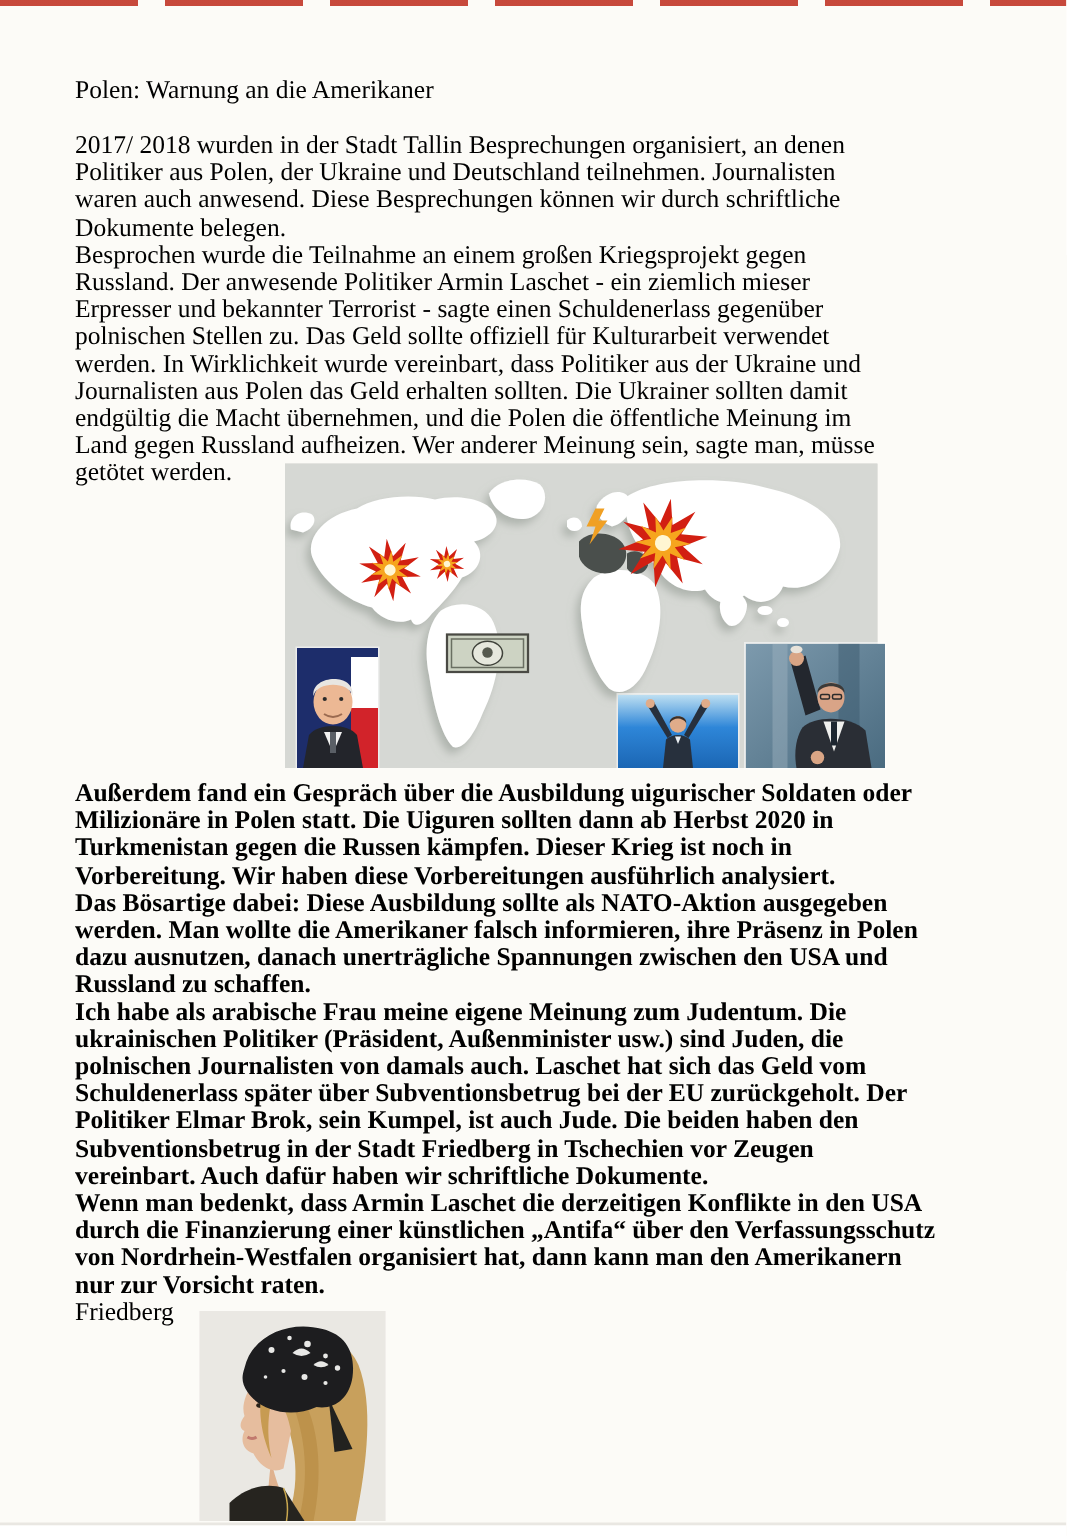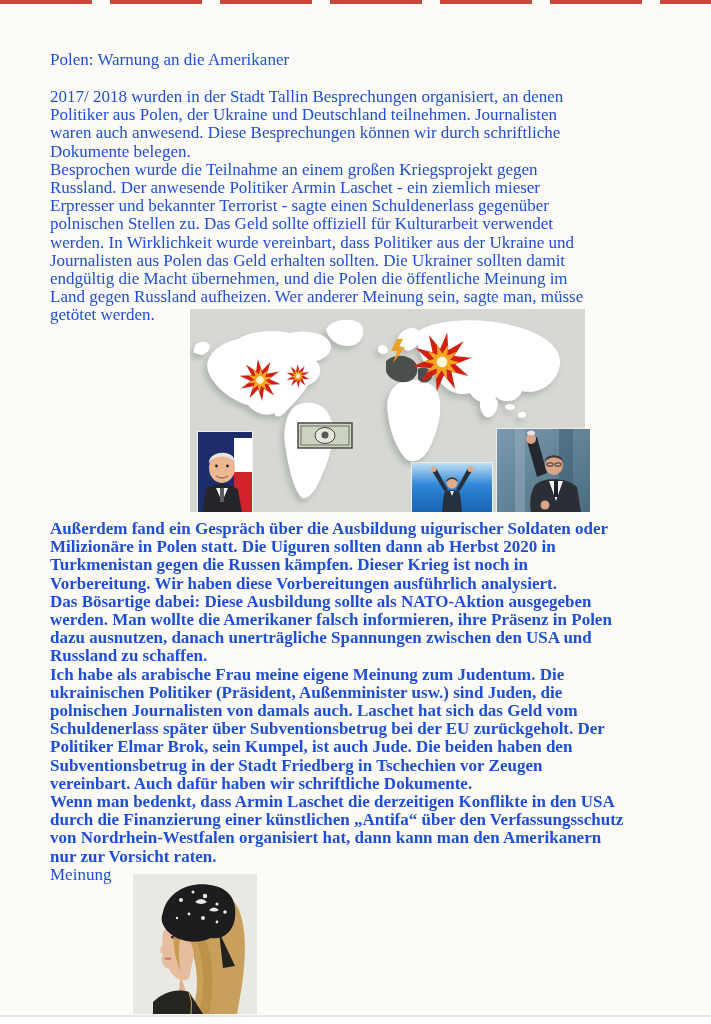--- a/index.html
+++ b/index.html
@@ -1,19 +1,19 @@
 <!DOCTYPE html>
 <html><head>
 <meta charset="utf-8">
 <style>
   html,body { margin:0; padding:0; background:#ffffff; }
   .page {
     position:relative; width:711px; height:1017px;
     background:#fcfbf7; overflow:hidden;
-    font-family:"Liberation Serif", serif; color:#1d4ed8;
+    font-family:"Liberation Serif", serif; color:#000000;
   }
   .top-bar {
     position:absolute; left:0; top:0; width:711px; height:4px;
     background-image:repeating-linear-gradient(90deg,
       #c13527 0px, #c13527 92px, rgba(193,53,39,0) 92px, rgba(193,53,39,0) 110px);
     opacity:0.9;
   }
   .textblock {
     position:absolute; left:50px; width:650px;
     font-size:17px; line-height:18.2px; white-space:pre;
@@ -190,21 +190,21 @@
 polnischen Journalisten von damals auch. Laschet hat sich das Geld vom
 Schuldenerlass später über Subventionsbetrug bei der EU zurückgeholt. Der
 Politiker Elmar Brok, sein Kumpel, ist auch Jude. Die beiden haben den
 Subventionsbetrug in der Stadt Friedberg in Tschechien vor Zeugen
 vereinbart. Auch dafür haben wir schriftliche Dokumente.
 Wenn man bedenkt, dass Armin Laschet die derzeitigen Konflikte in den USA
 durch die Finanzierung einer künstlichen „Antifa“ über den Verfassungsschutz
 von Nordrhein-Westfalen organisiert hat, dann kann man den Amerikanern
 nur zur Vorsicht raten.</div>
 
-  <div class="textblock signature">Meinung</div>
+  <div class="textblock signature">Friedberg</div>
 
   <div class="photo-woman">
     <svg width="124" height="140" viewBox="0 0 124 140">
       <rect width="124" height="140" fill="#eae8e3"></rect>
       <path d="M45,30 C60,10 96,12 106,36 C116,62 112,100 104,140 L58,140 C70,110 62,80 52,60 C48,48 42,40 45,30 Z" fill="#c8a05c"></path>
       <path d="M70,60 C80,80 82,110 76,140 L66,140 C74,110 70,82 62,62 Z" fill="#b88c45" opacity="0.7"></path>
       <path d="M86,58 L102,92 L90,94 Z" fill="#22221f"></path>
       <path d="M48,100 C50,112 56,124 60,140 L44,140 C46,124 46,110 48,100 Z" fill="#dfb28f"></path>
       <path d="M36,48 C30,56 28,64 30,70 C27,74 26,78 30,80 C27,86 29,93 36,95 C40,103 48,109 56,105 L61,80 C58,63 50,52 36,48 Z" fill="#e6bd9e"></path>
       <ellipse cx="41" cy="63" rx="3.2" ry="1.6" fill="#2a2118"></ellipse>

